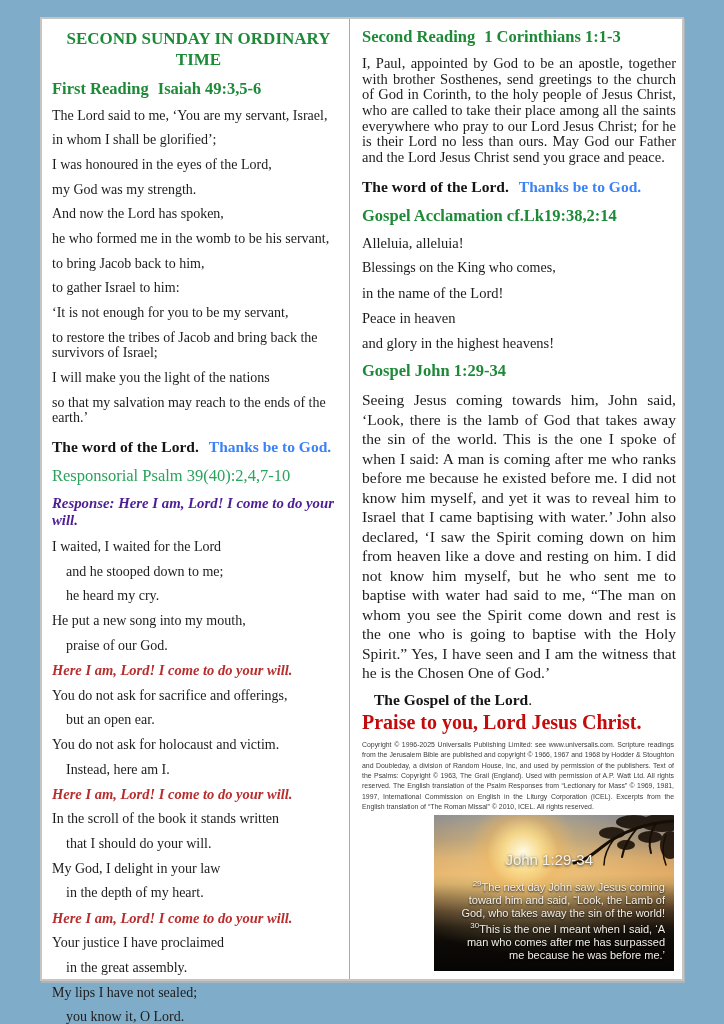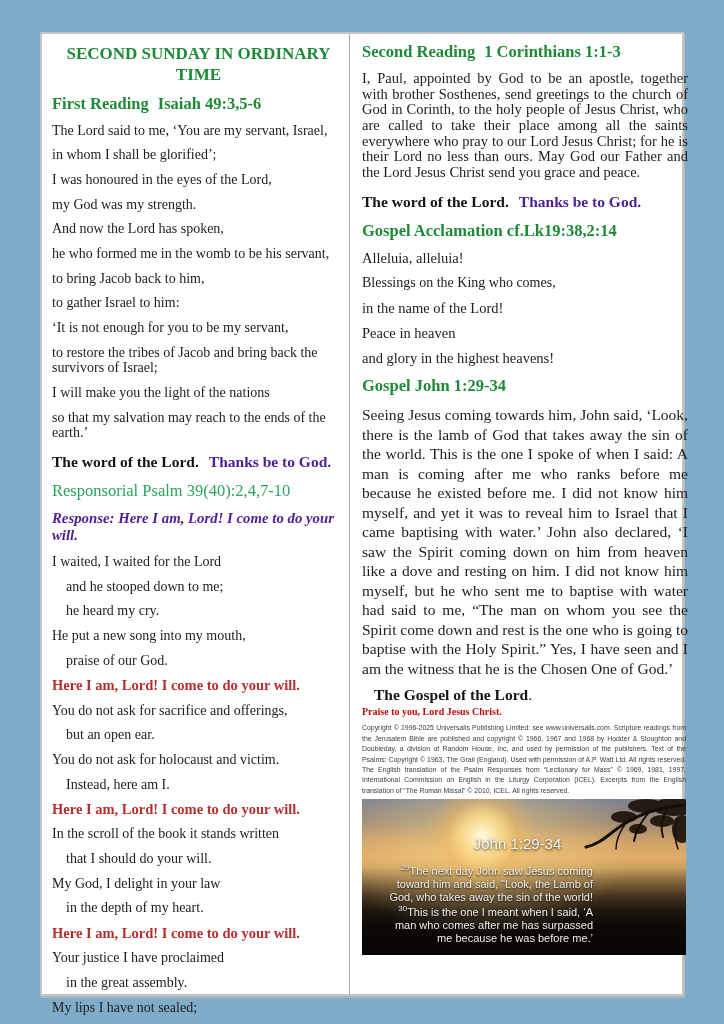--- a/index.html
+++ b/index.html
@@ -4,21 +4,21 @@
 <style>
   * { margin:0; padding:0; box-sizing:border-box; }
   html,body { width:724px; height:1024px; }
   body {
     background:#7fadc9;
     font-family:"Liberation Serif", serif;
     position:relative;
     overflow:hidden;
   }
   .page {
-    position:absolute; left:40px; top:32px;
+    position:absolute; left:40px; top:17px;
     width:644px; height:964px;
     background:#ffffff;
     border:2px solid #c6c5c4;
     box-shadow:1px 2px 0 #a9b4bb;
     display:flex;
   }
   .col-left {
     width:308px; flex:0 0 308px;
     border-right:1px solid #a9a9a9;
     padding:7px 4px 6px 10px;
@@ -36,52 +36,52 @@
     color:#1e8a38; font-weight:bold; font-size:16.5px;
     margin:4px 0 9px 0;
   }
   .sec-heading .ref { margin-left:9px; }
   .vline {
     font-size:14px; color:#1c1c1c;
     line-height:1.12; margin:0 0 9px 0;
   }
   .vline.indent { padding-left:14px; }
   .vline.refrain {
-    color:#b82e2e; font-weight:bold; 
+    color:#b82e2e; font-weight:bold; font-style:italic;
     font-size:14.5px;
   }
   .word-line { font-size:15.5px; font-weight:bold; margin:12px 0 10px 0; color:#151515; }
-  .word-line .resp { color:#4c1d95; margin-left:10px; }
+  .word-line .resp { color:#3b82f6; margin-left:10px; }
   .psalm-heading {
     color:#2ba35c; font-size:16.5px; font-weight:normal;
     margin:2px 0 9px 0;
   }
   .response-line {
     color:#4c1d95; font-weight:bold; font-style:italic;
     font-size:14.8px; line-height:1.15; margin:0 0 10px 0;
   }
   .body-para {
     font-size:14.5px; color:#1c1c1c; text-align:justify;
     line-height:1.08; margin:0 0 4px 0;
   }
   .gospel-para {
     font-size:15.5px; color:#1c1c1c; text-align:justify;
     line-height:1.26; margin:8px 0 8px 0;
   }
   .gospel-of-lord { font-size:15.5px; color:#151515; padding-left:4px; margin:4px 0 2px 0; }
   .gospel-of-lord b { font-weight:bold;margin-left:8px; }
-  .praise-line { font-size:10px; font-weight:bold; color:#c40a0a; margin:0 0 6px 0; }
+  .praise-line { font-size:20px; font-weight:bold; color:#c40a0a; margin:0 0 6px 0; }
   .fineprint {
     font-family:"Liberation Sans", sans-serif;
     font-size:6.9px; color:#3c3c3c; line-height:1.5;
     text-align:justify; margin:2px 2px 3px 0;
   }
   .photo {
     position:relative; margin:2px 2px 0 auto;
-    width:324px; height:156px; overflow:hidden;
+    width:240px; height:156px; overflow:hidden;
     background:
       radial-gradient(circle 55px at 37% 24%, rgba(255,252,230,0.98) 0%, rgba(250,220,140,0.9) 35%, rgba(240,180,90,0.45) 65%, rgba(0,0,0,0) 100%),
       radial-gradient(ellipse 150px 95px at 37% 28%, rgba(255,225,150,0.55) 0%, rgba(0,0,0,0) 100%),
       linear-gradient(180deg, #7b8291 0%, #a08b72 16%, #d2a368 28%, #e2ac66 38%, #caa05e 44%, #8a6b3f 52%, #46331f 62%, #1c150d 72%, #0c0906 82%, #070504 100%);
   }
   .photo svg.tree { position:absolute; top:0; right:0; }
   .img-title {
     position:absolute; top:36px; left:0; width:96%;
     text-align:center; color:#f7f4ee;
     font-family:"Liberation Sans", sans-serif;

